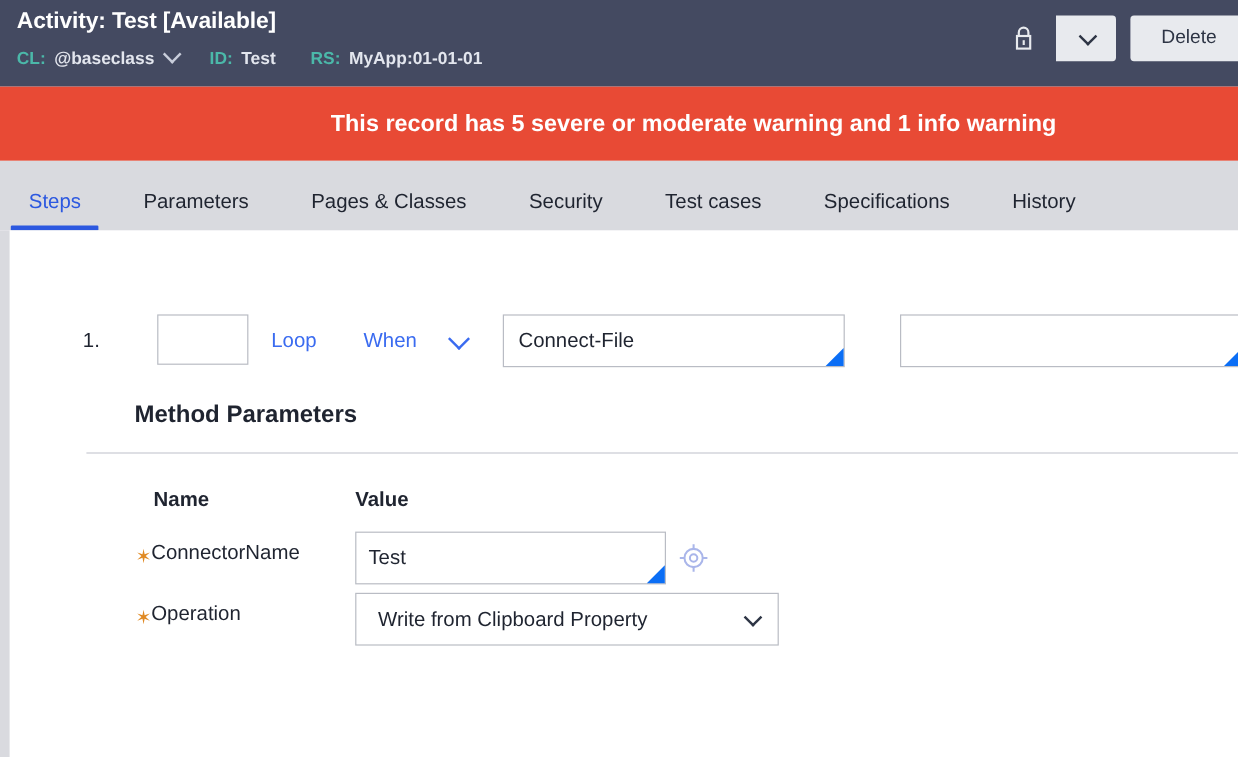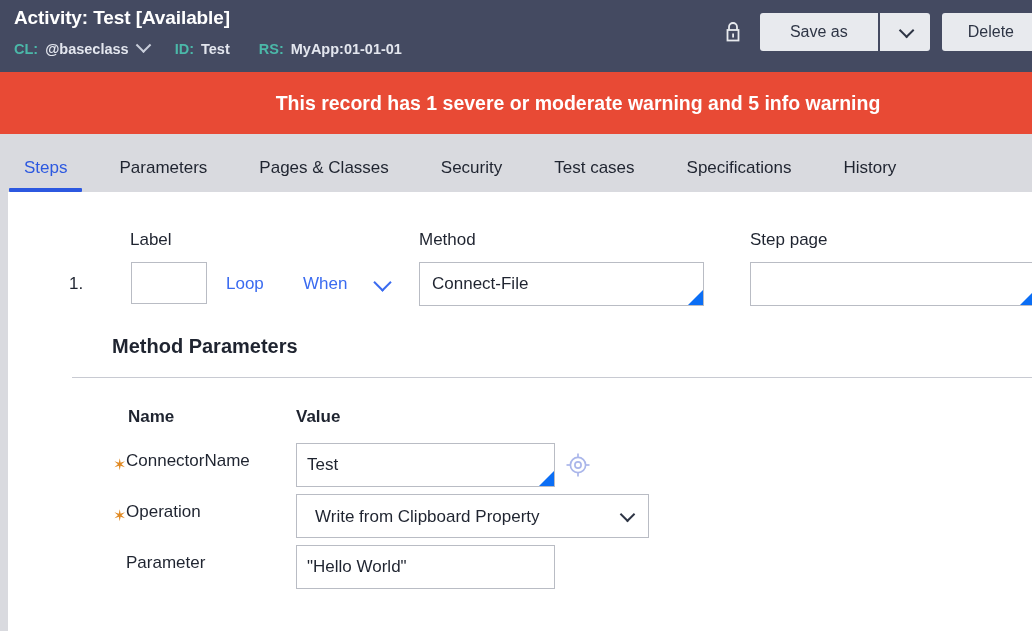--- a/index.html
+++ b/index.html
@@ -391,52 +391,46 @@
 
       <span class="lock-icon">
         <svg width="20" height="24" viewBox="0 0 20 24" aria-hidden="true">
           <path d="M6 10 V7 a4 4 0 0 1 8 0 v3" fill="none" stroke="#e8eaee" stroke-width="1.8"></path>
           <rect x="4.5" y="10" width="11" height="10.5" fill="none" stroke="#e8eaee" stroke-width="1.8"></rect>
           <rect x="9.2" y="13.5" width="1.8" height="4" fill="#e8eaee"></rect>
         </svg>
       </span>
 
       <span class="split-group">
-        <button class="btn btn-main">Save as</button>
         <span class="btn-caret">
           <span class="caret-down"></span>
         </span>
       </span>
 
       <button class="btn">Delete</button>
     </div>
   </div>
 
   <div class="banner">
-    <span class="banner-text">This record has 1 severe or moderate warning and 5 info warning</span>
+    <span class="banner-text">This record has 5 severe or moderate warning and 1 info warning</span>
   </div>
 
   <div class="tabbar">
     <div class="tab active">Steps</div>
     <div class="tab">Parameters</div>
     <div class="tab">Pages &amp; Classes</div>
     <div class="tab">Security</div>
     <div class="tab">Test cases</div>
     <div class="tab">Specifications</div>
     <div class="tab">History</div>
   </div>
 
   <div class="content-wrap">
     <div class="content">
 
-      <div class="step-header">
-        <div class="col-head col-label-head">Label</div>
-        <div class="col-head col-method-head">Method</div>
-        <div class="col-head col-steppage-head">Step page</div>
-      </div>
 
       <div class="step-row">
         <div class="step-num">1.</div>
 
         <input class="field label-input" type="text" value="" style="">
 
         <span class="link link-loop">Loop</span>
         <span class="link link-when">When</span>
         <span class="when-caret"></span>
 
@@ -480,23 +474,17 @@
         <span class="req-star">✶</span>
         <span class="param-name">Operation</span>
         <span class="sel-wrap">
           <select class="sel">
             <option>Write from Clipboard Property</option>
           </select>
           <span class="sel-caret"></span>
         </span>
       </div>
 
-      <div class="param-row row-3">
-        <span class="param-name no-star">Parameter</span>
-        <span class="val-wrap">
-          <input class="val-input" type="text" value="&quot;Hello World&quot;" style="">
-        </span>
-      </div>
 
     </div>
   </div>
 
 </div>
 
 </body></html>

